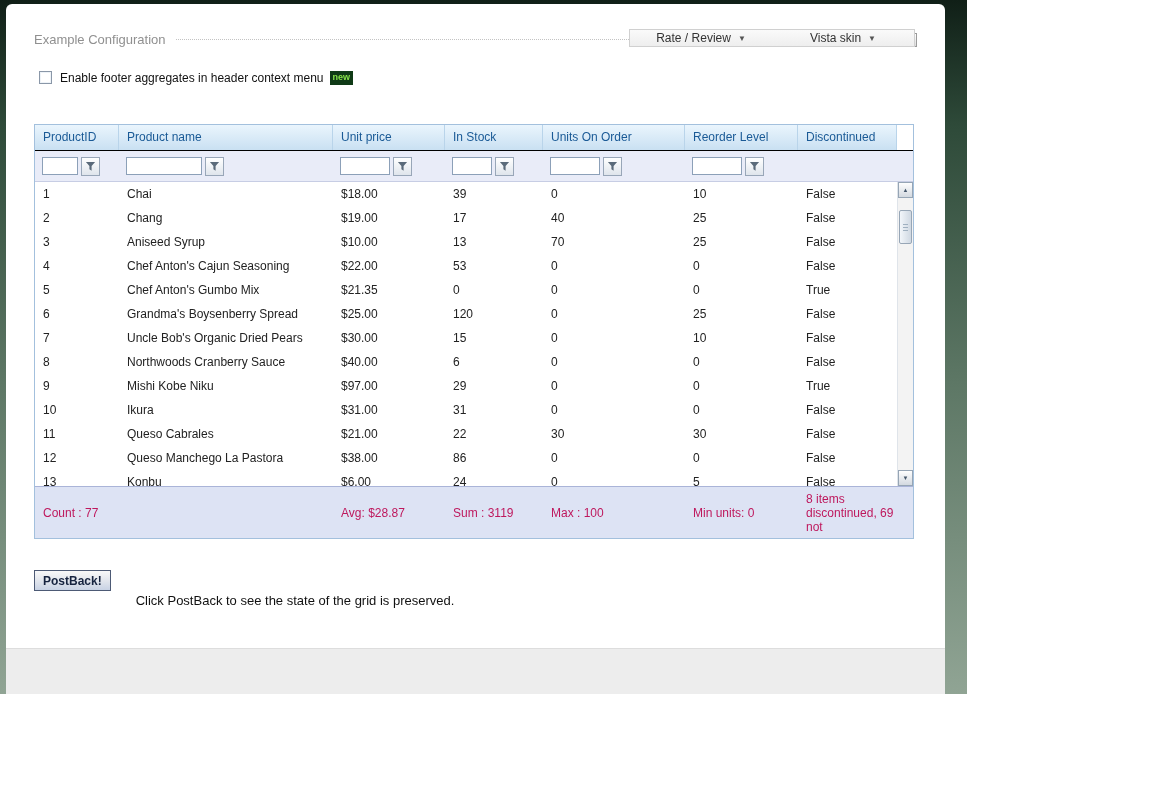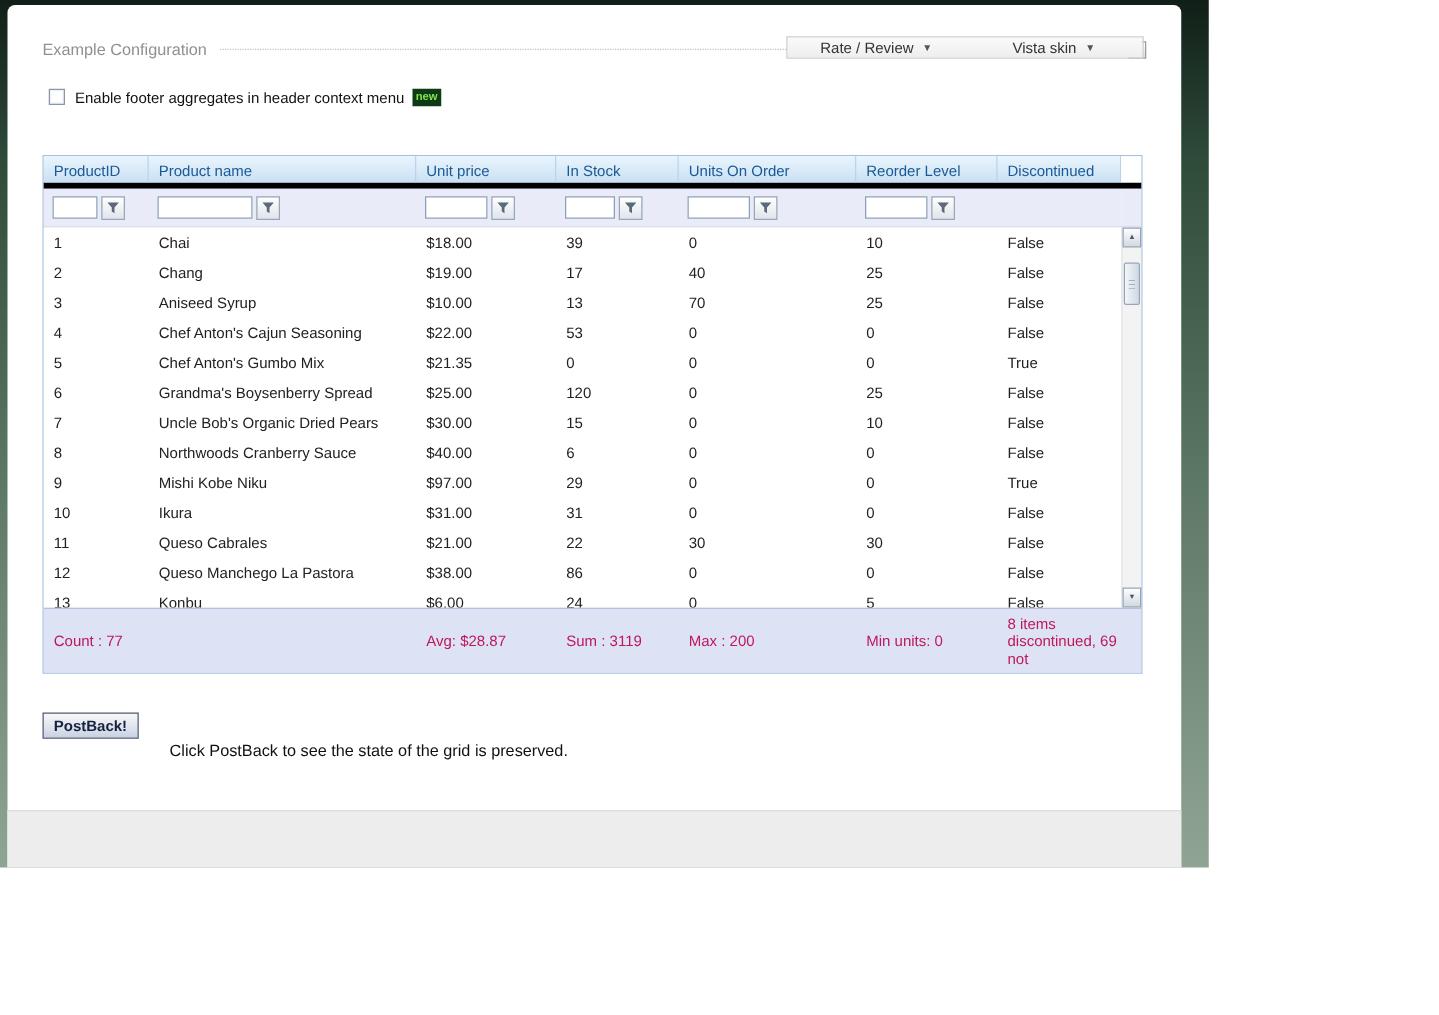--- a/index.html
+++ b/index.html
@@ -74,21 +74,21 @@
   
   .grid {
     width: 880px; margin: 39px 0 0 28px;
     border: 1px solid #a3c0dd;
     background: #ffffff;
   }
   .grid-cols {
     display: grid;
     grid-template-columns: 84px 214px 112px 98px 142px 113px 1fr;
   }
-  .hdr-wrap { display: flex; height: 26px; border-bottom: 5px solid #000000; }
+  .hdr-wrap { display: flex; height: 26px; border-bottom: 1px solid #000000; }
   .hdr-cols {
     width: 862px;
     background: linear-gradient(#eaf5fd, #c9e0f2);
   }
   .hdr-cell {
     font-size: 12px; color: #1a5a96;
     line-height: 24px; padding-left: 8px;
     border-right: 1px solid #b9d4ea;
     overflow: hidden; white-space: nowrap;
   }
@@ -394,21 +394,21 @@
               <span>▼</span>
             </div>
         </div>
       </div>
 
       <div class="ftr-cols grid-cols">
         <div class="ftr-cell">Count : 77</div>
         <div class="ftr-cell"></div>
         <div class="ftr-cell">Avg: $28.87</div>
         <div class="ftr-cell">Sum : 3119</div>
-        <div class="ftr-cell">Max : 200</div>
+        <div class="ftr-cell">Max : 100</div>
         <div class="ftr-cell">Min units: 0</div>
         <div class="ftr-cell">8 items discontinued, 69 not</div>
       </div>
 
     </div>
 
     <div class="postback-row">
       <button class="postback-btn">PostBack!</button>
       <span class="postback-note">Click PostBack to see the state of the grid is preserved.</span>
     </div>

